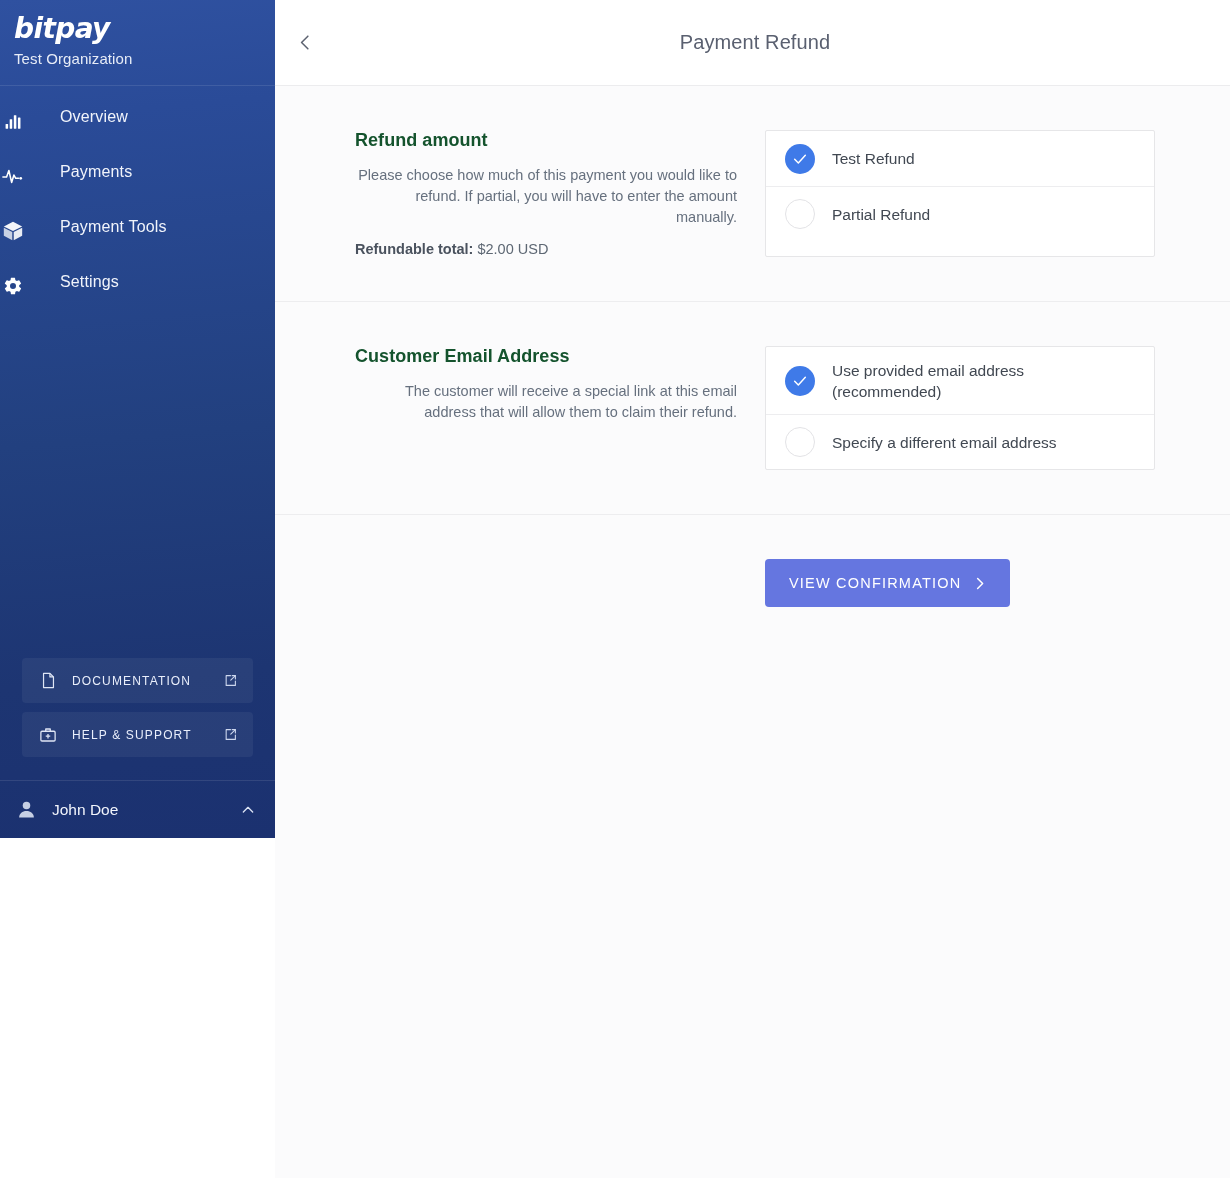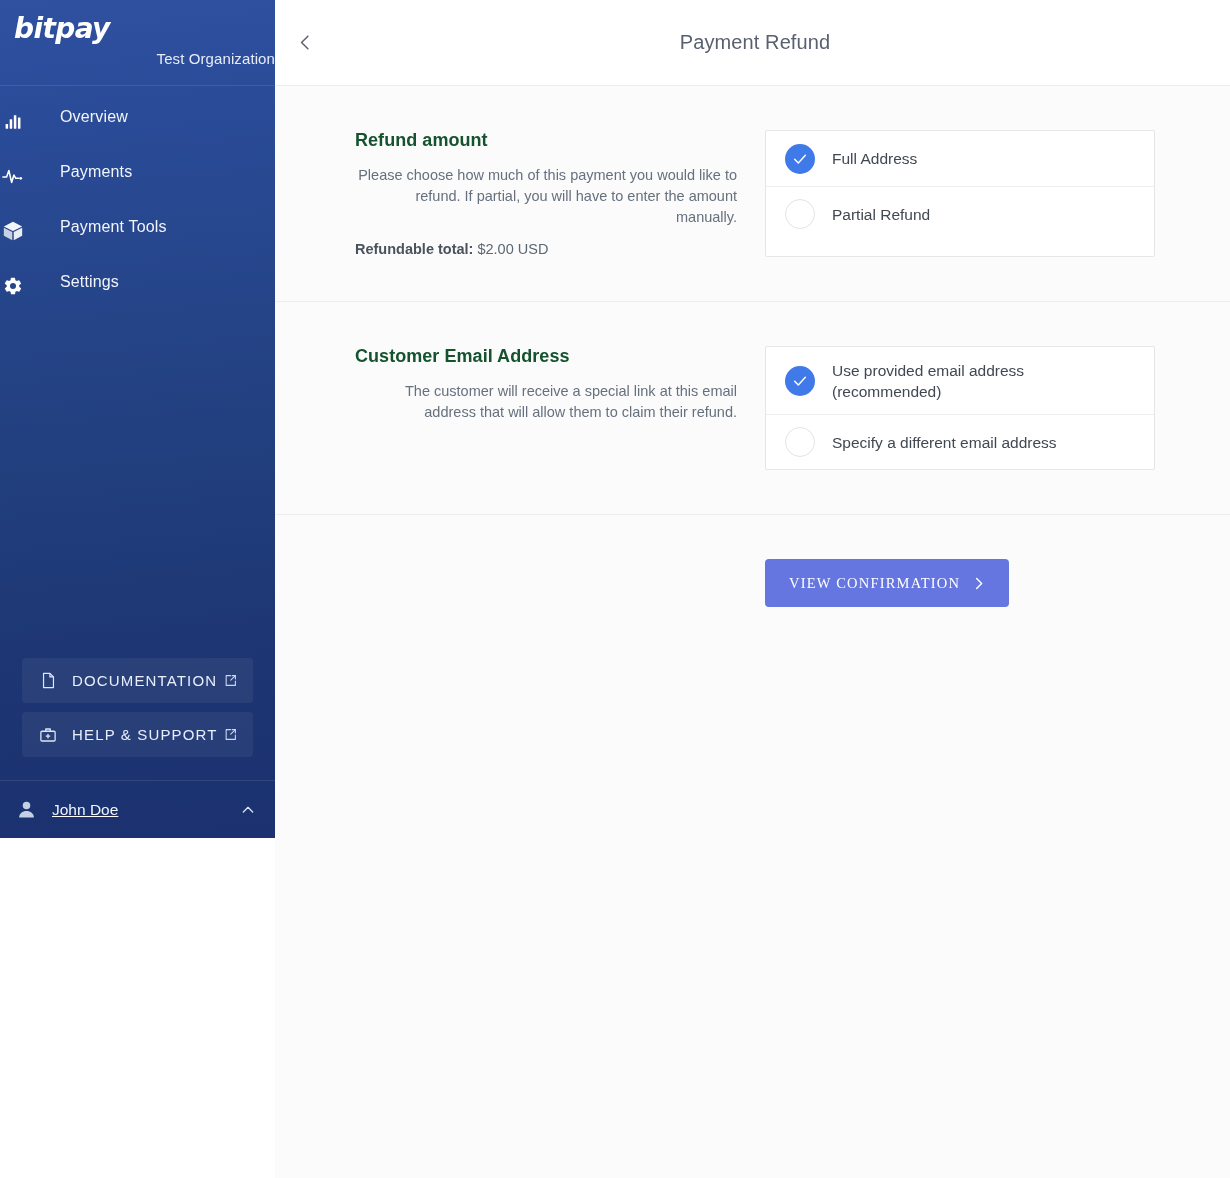--- a/index.html
+++ b/index.html
@@ -46,21 +46,20 @@
     color: #ffffff;
     line-height: 30px;
   }
 
   .org-name {
     margin-top: 6px;
     font-size: 15px;
     color: #e7ecf7;
     font-weight: 400;
     letter-spacing: 0.1px;
-    text-align: right;
   }
 
   .nav {
     margin-top: 22px;
     flex: 1 1 auto;
   }
 
   .nav-item {
     display: flex;
     align-items: flex-start;
@@ -106,21 +105,21 @@
     height: 20px;
     flex: 0 0 20px;
     display: flex;
     align-items: center;
     justify-content: center;
     color: #dfe6f5;
   }
 
   .side-link-label {
     margin-left: 14px;
-    font-size: 15px;
+    font-size: 12px;
     letter-spacing: 1.15px;
     color: #e9eefb;
     flex: 1 1 auto;
   }
 
   .side-link-ext {
     width: 16px;
     height: 16px;
     flex: 0 0 16px;
     color: #cdd7ee;
@@ -130,21 +129,20 @@
   }
 
   .sidebar-user {
     height: 58px;
     flex: 0 0 58px;
     border-top: 1px solid rgba(255,255,255,0.10);
     display: flex;
     align-items: center;
     padding: 0 18px 0 14px;
     cursor: pointer;
-    text-decoration: underline;
   }
 
   .avatar {
     width: 24px;
     height: 24px;
     flex: 0 0 24px;
     display: flex;
     align-items: center;
     justify-content: center;
     color: #c6cfe4;
@@ -320,21 +318,21 @@
   .cta-btn {
     display: inline-flex;
     align-items: center;
     gap: 9px;
     height: 48px;
     padding: 0 22px 0 24px;
     background: #6576e0;
     border: none;
     border-radius: 4px;
     color: #ffffff;
-    font-family: Liberation Serif, serif;
+    font-family: Liberation Sans, sans-serif;
     font-size: 14.5px;
     letter-spacing: 1.2px;
     cursor: pointer;
   }
 
   .cta-arrow {
     display: flex;
     align-items: center;
     justify-content: center;
     width: 18px;
@@ -479,21 +477,21 @@
         </div>
         <div class="section-right">
           <div class="radio-card">
 
             <div class="radio-row">
               <span class="radio-mark on">
                 <svg width="16" height="16" viewBox="0 0 24 24" fill="none" stroke="#ffffff" stroke-width="2.2" stroke-linecap="round" stroke-linejoin="round">
                   <path d="M4 12.5 L9.5 18 L20 6.5"></path>
                 </svg>
               </span>
-              <span class="radio-label">Full Address</span>
+              <span class="radio-label">Test Refund</span>
             </div>
 
             <div class="radio-row">
               <span class="radio-mark off"></span>
               <span class="radio-label">Partial Refund</span>
             </div>
 
           </div>
         </div>
       </section>

